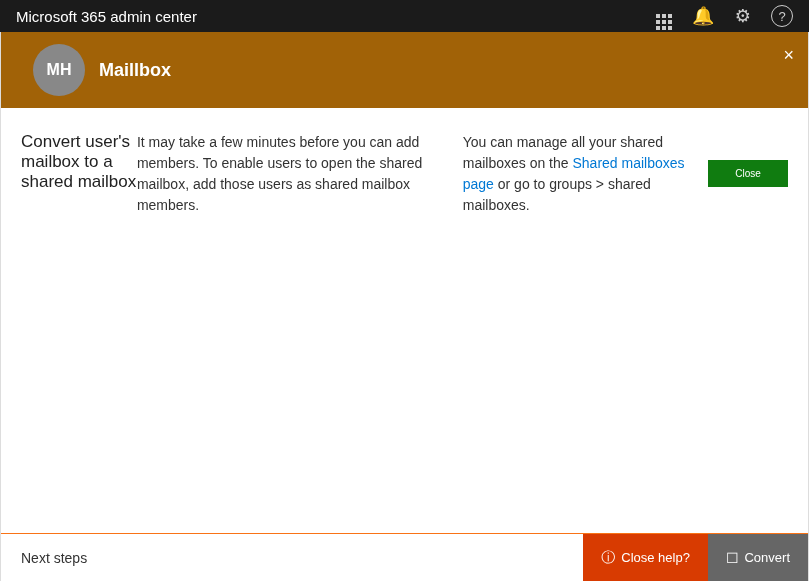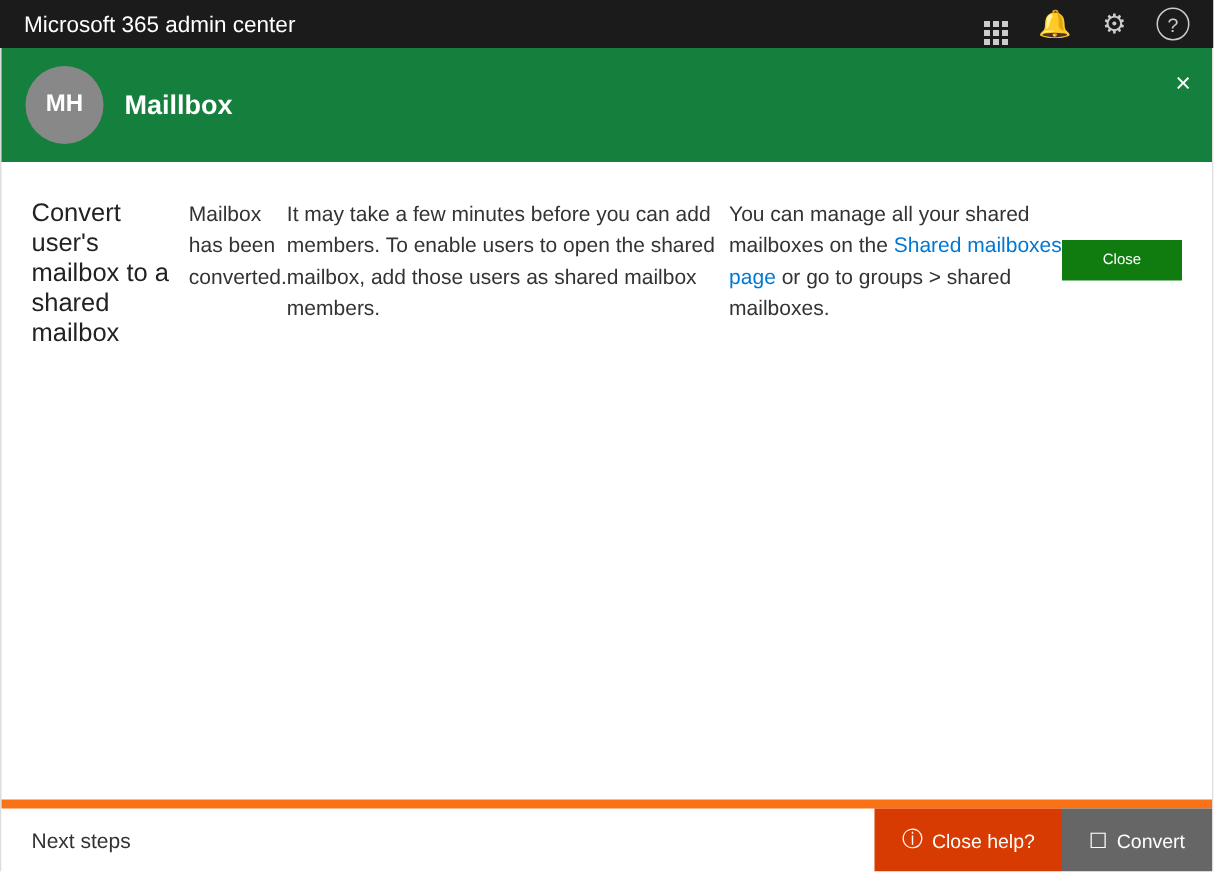--- a/index.html
+++ b/index.html
@@ -45,25 +45,25 @@
       flex: 1;
       display: flex;
       flex-direction: column;
       border-left: 1px solid #ddd;
       border-right: 1px solid #ddd;
       position: relative;
     }
 
     
     .panel-header {
-      background: #15803d;
-      color: #fff;
-      display: flex;
-      align-items: center;
-      padding: 12px 16px;
+      background: #a16207;
+      color: #fff;
+      display: flex;
+      align-items: center;
+      padding: 12px 32px;
       gap: 14px;
       flex-shrink: 0;
       position: relative;
     }
     .avatar {
       width: 52px;
       height: 52px;
       border-radius: 50%;
       background: #888;
       display: flex;
@@ -130,21 +130,21 @@
       padding: 8px 24px;
       font-size: 10px;
       cursor: pointer;
       margin-top: 12px;
       min-width: 80px;
     }
 
     
     .panel-footer {
       height: 48px;
-      border-top: 6px solid #f97316;
+      border-top: 1px solid #f97316;
       display: flex;
       align-items: center;
       flex-shrink: 0;
       background: #fff;
     }
     .next-steps-label {
       flex: 1;
       padding-left: 20px;
       font-size: 14px;
       color: #333;
@@ -228,21 +228,20 @@
     </div>
     <div class="panel-header-info">
       <div class="panel-header-name">Maillbox</div>
     </div>
     <button class="panel-close-btn">×</button>
   </div>
 
   <div class="panel-body">
     <div class="section-title">Convert user's mailbox to a shared mailbox</div>
 
-    <p class="body-text">Mailbox has been converted.</p>
 
     <p class="body-text">It may take a few minutes before you can add members. To enable users to open the shared mailbox, add those users as shared mailbox members.</p>
 
     <p class="body-text">
       <span>You can manage all your shared mailboxes on the </span><a href="#">Shared mailboxes page</a><span> or go to groups &gt; shared mailboxes.</span>
     </p>
 
     <div style="margin-top: 16px;">
       <button class="close-btn">Close</button>
     </div>

